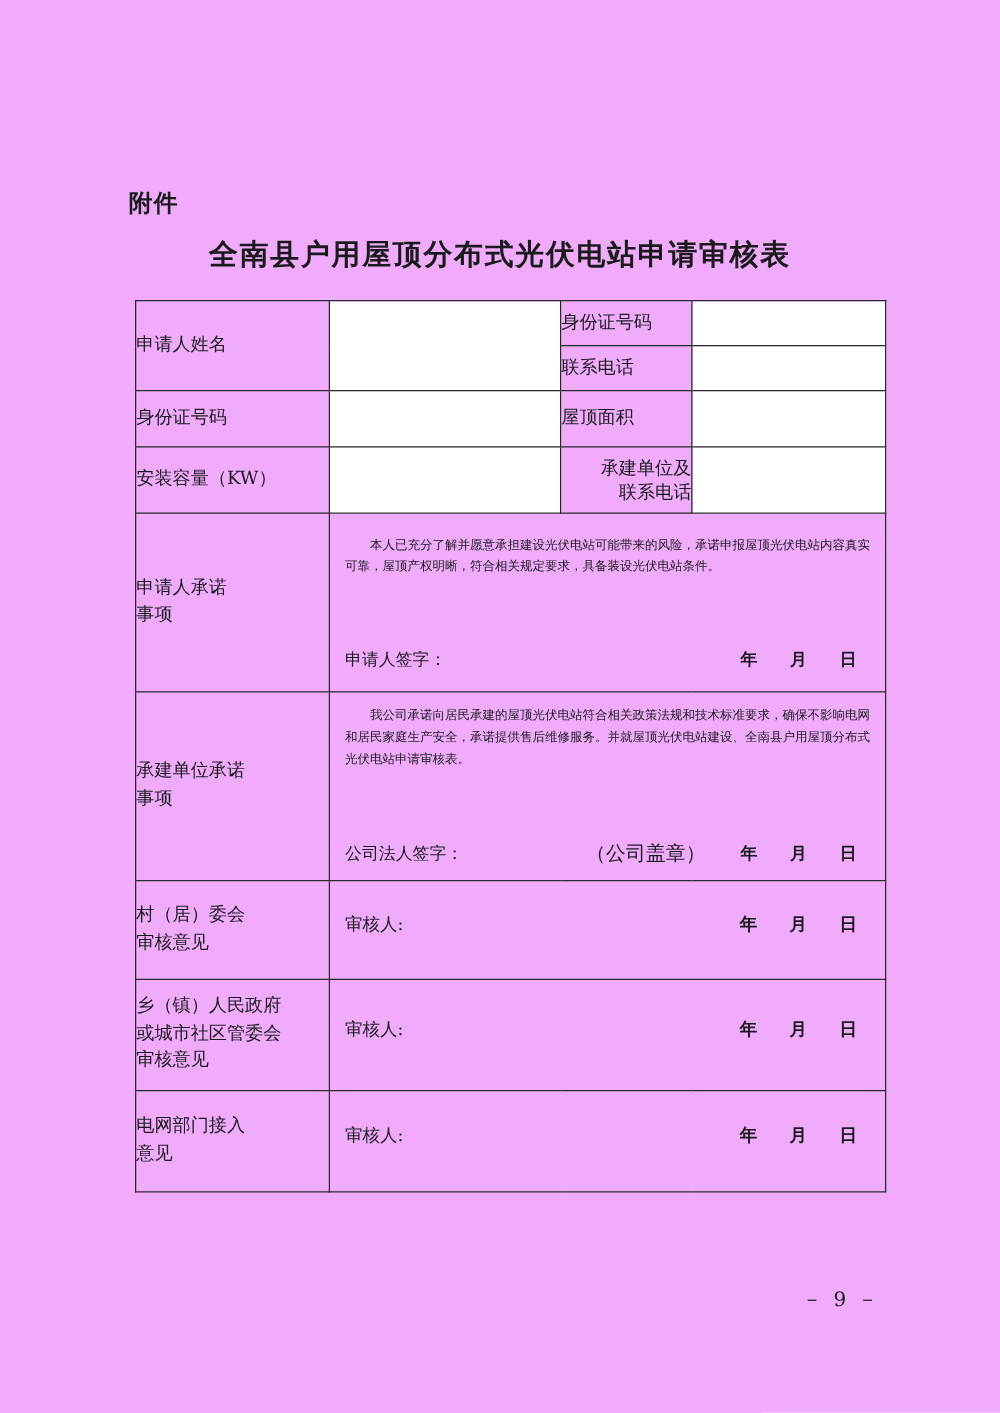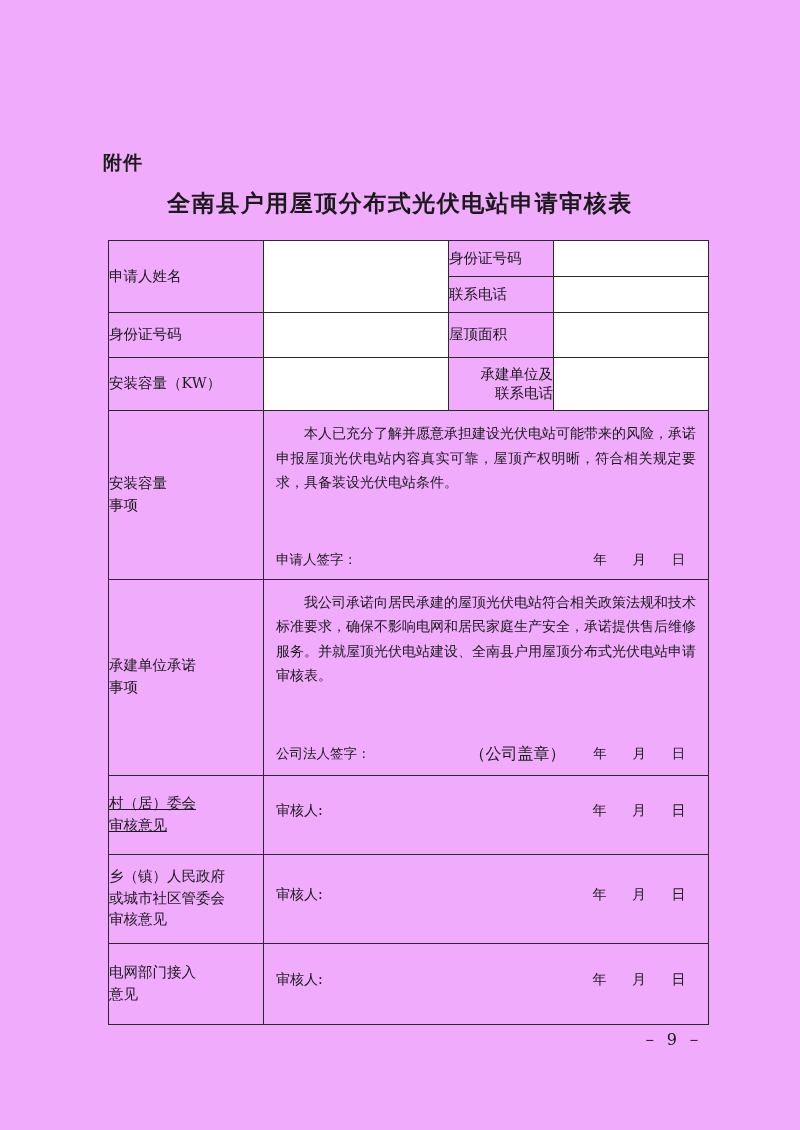--- a/index.html
+++ b/index.html
@@ -62,21 +62,21 @@
   }
   .lbl-left {
     text-align: right;
     padding: 7px 8px;
     font-size: 15px;
   }
   .blank {
     background: #ffffff;
   }
   .para {
-    font-size: 14px;
+    font-size: 10px;
     line-height: 1.75;
     text-align: justify;
     padding: 10px 12px 4px 12px;
     text-indent: 2em;
   }
   .sign-row {
     display: flex;
     align-items: center;
     font-size: 13.5px;
     padding: 4px 12px 10px 12px;
@@ -84,20 +84,21 @@
   }
   .sign-label {
     white-space: nowrap;
   }
   .sign-spacer {
     flex: 1 1 auto;
   }
   .ymd {
     white-space: nowrap;
     letter-spacing: 1px;
+    font-weight: bold;
   }
   .ymd span {
     display: inline-block;
     width: 34px;
     text-align: center;
   }
   .reviewer-box {
     height: 100%;
     display: flex;
     flex-direction: column;
@@ -164,21 +165,21 @@
         <td class="blank"></td>
         <td class="lbl-left">
           <div>承建单位及</div>
           <div>联系电话</div>
         </td>
         <td class="blank"></td>
       </tr>
 
       <tr>
         <td class="lbl" style="height:142px;">
-          <div>安装容量</div>
+          <div>申请人承诺</div>
           <div>事项</div>
         </td>
         <td colspan="3">
           <div class="para">本人已充分了解并愿意承担建设光伏电站可能带来的风险，承诺申报屋顶光伏电站内容真实可靠，屋顶产权明晰，符合相关规定要求，具备装设光伏电站条件。</div>
           <div class="sign-row">
             <span class="sign-label">申请人签字：</span>
             <span class="sign-spacer"></span>
             <span class="ymd">
               <span>年</span>
               <span>月</span>
@@ -202,21 +203,21 @@
             <span class="ymd">
               <span>年</span>
               <span>月</span>
               <span>日</span>
             </span>
           </div>
         </td>
       </tr>
 
       <tr>
-        <td class="lbl" style="height:78px;text-decoration:underline;">
+        <td class="lbl" style="height:78px;">
           <div>村（居）委会</div>
           <div>审核意见</div>
         </td>
         <td colspan="3">
           <div class="reviewer-box">
             <div class="reviewer-row">
               <span class="sign-label">审核人:</span>
               <span class="sign-spacer"></span>
               <span class="ymd">
                 <span>年</span>

